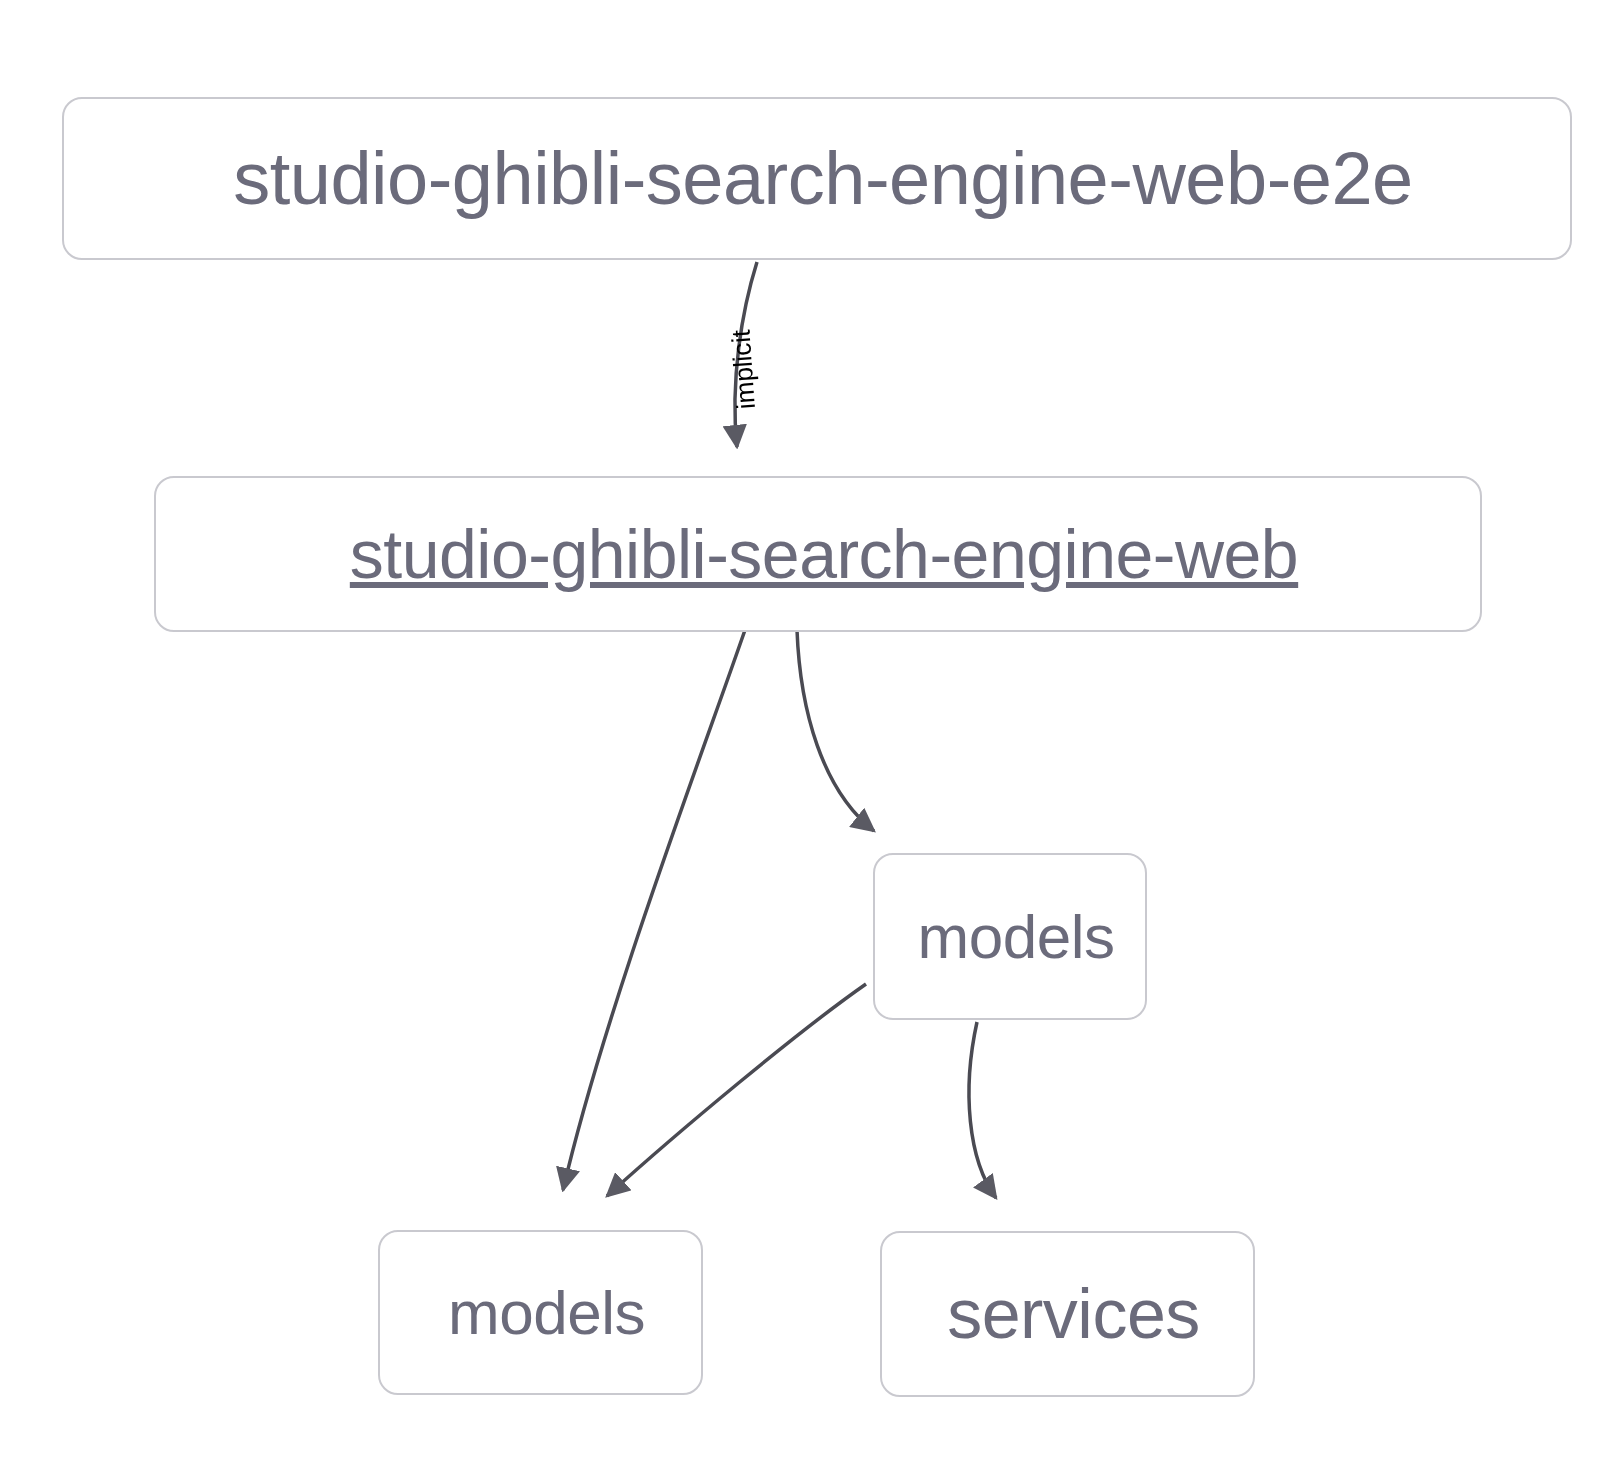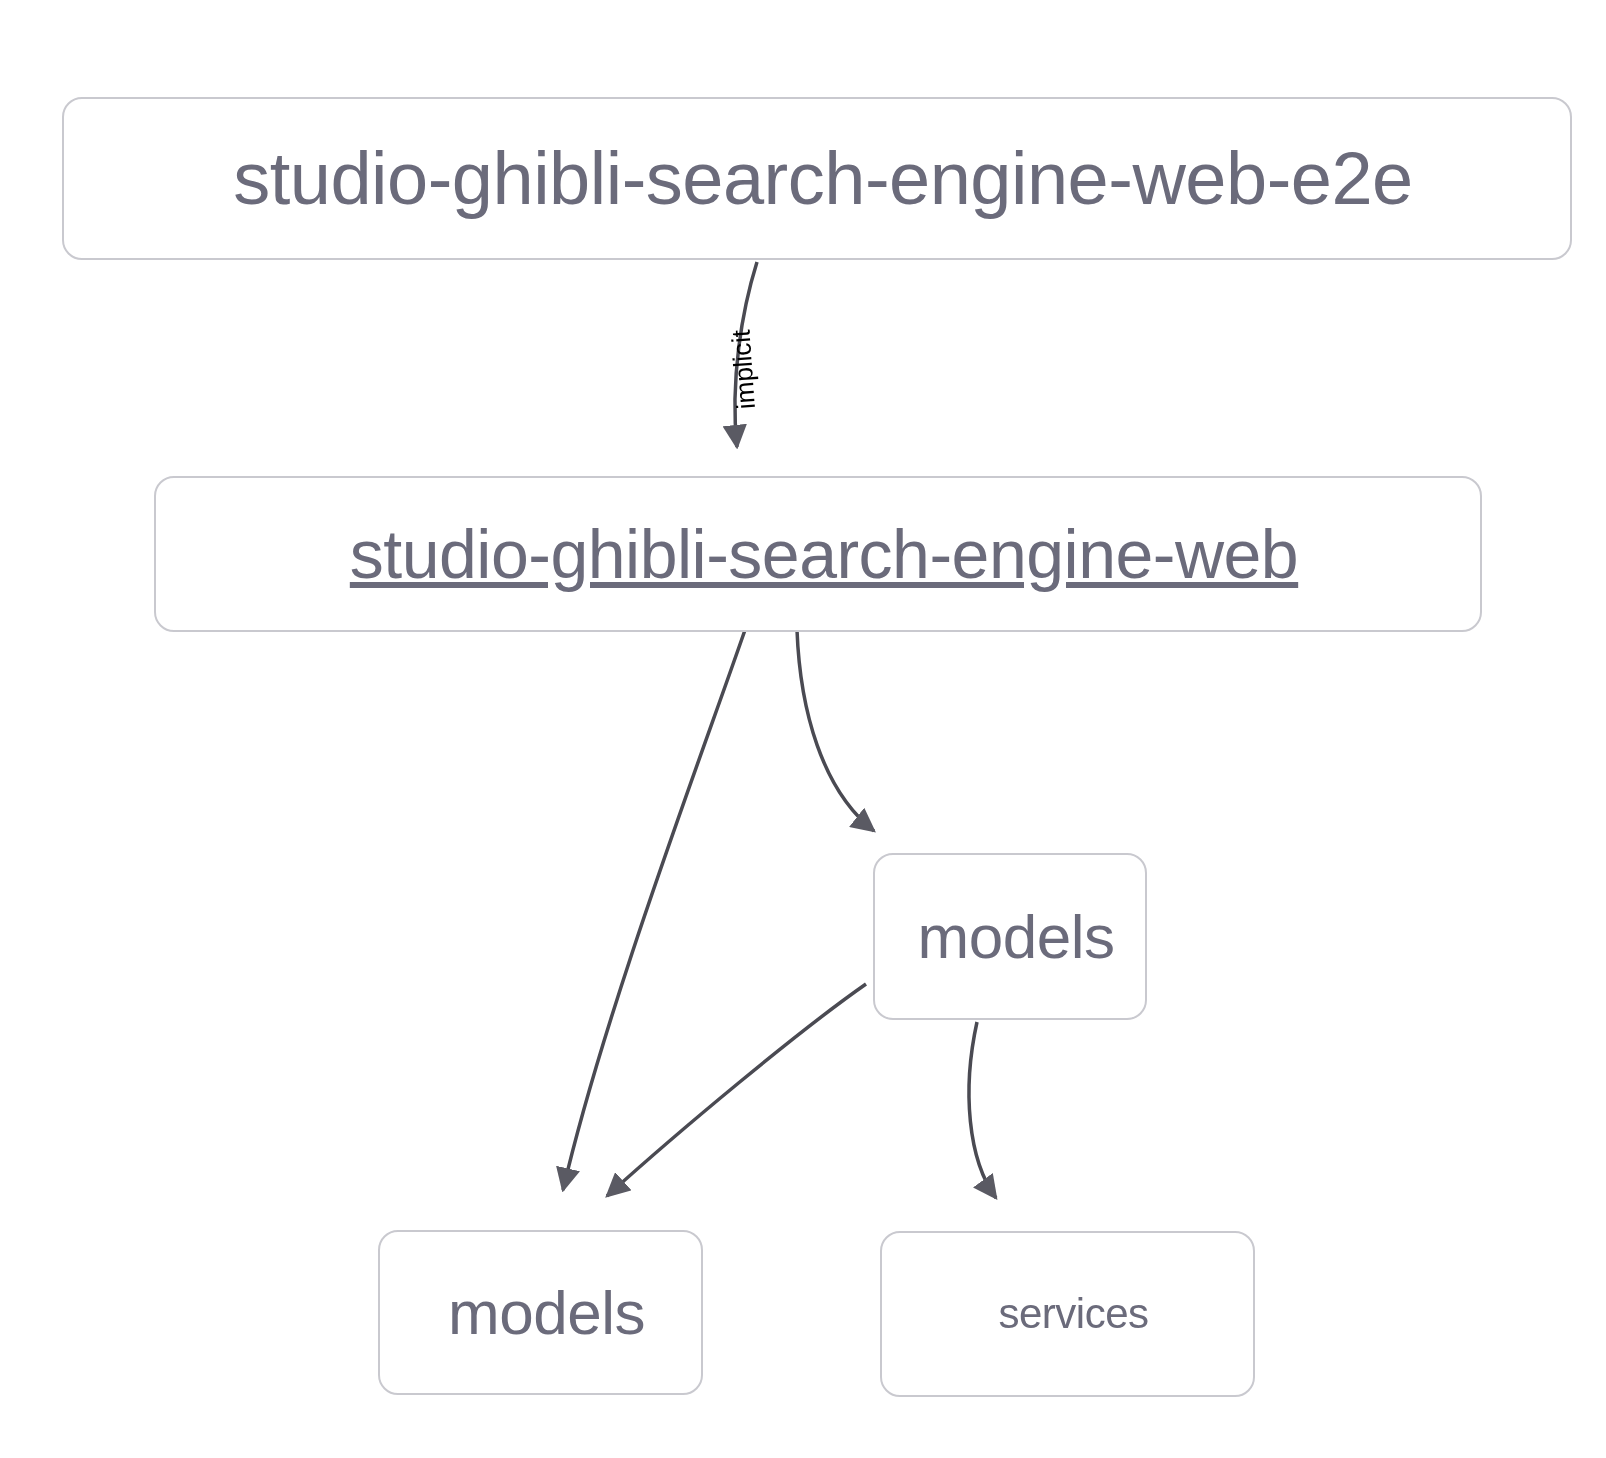--- a/index.html
+++ b/index.html
@@ -57,21 +57,21 @@
   #node-store {
     left: 873px; top: 853px;  width: 274px;  height: 167px;
     font-size: 62px;
   }
   #node-models {
     left: 378px; top: 1230px; width: 325px;  height: 165px;
     font-size: 62px;
   }
   #node-services {
     left: 880px; top: 1231px; width: 375px;  height: 166px;
-    font-size: 42px;
+    font-size: 70px;
   }
 
   
   .edge-label {
     position: absolute;
     color: #000000;
     font-size: 26px;
     line-height: 1;
     white-space: nowrap;
     transform-origin: 0 0;

